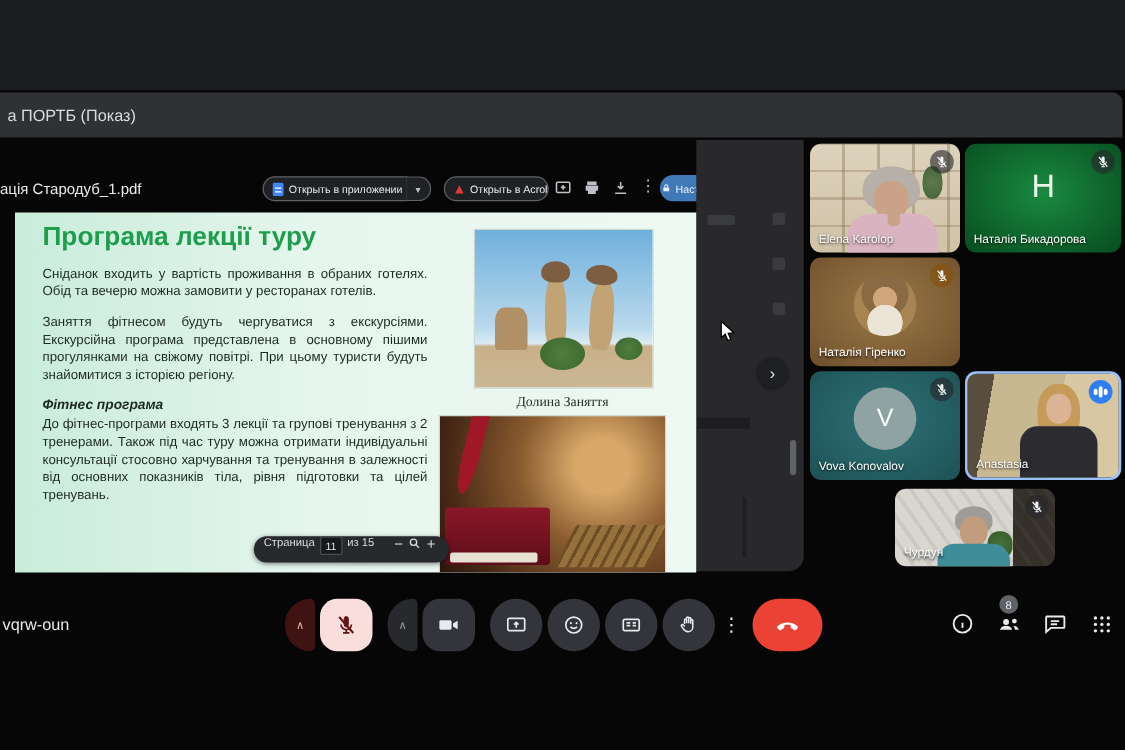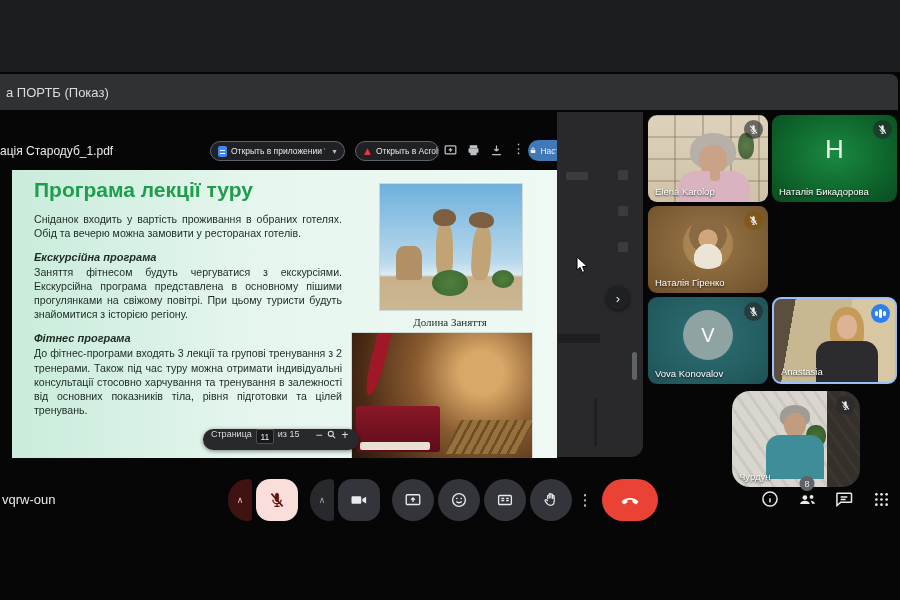--- a/index.html
+++ b/index.html
@@ -103,22 +103,22 @@
   .t4 .logo{width:48px;height:48px;background:radial-gradient(circle at 45% 38%,#d9e9f2 0 16%,#5b93c8 38%,#2b5f8f 62%,#1b3d60);}
   .t4 .logo::after{content:"";position:absolute;inset:5px;border-radius:50%;border:4px solid transparent;
        border-bottom-color:#f5c33b;transform:rotate(-12deg);}
   .t5{left:648px;top:297px;width:120px;height:87px;background:radial-gradient(ellipse at 50% 45%,#2e6f72,#235c60 70%,#1d5054);}
   .t5 .avatar-circle{width:50px;height:50px;background:#8fa3a3;color:#fdfdfd;font-size:20px;}
   .t6{left:772px;top:297px;width:125px;height:87px;border:2.5px solid #9ac0fa;box-sizing:border-box;
       background:linear-gradient(100deg,#5a4f3e 0 16%,#c8b892 16% 58%,#d7c7a2 58%);}
   .t6 .hair{position:absolute;left:56px;top:8px;width:34px;height:46px;background:#c69a58;border-radius:46% 46% 40% 40%;}
   .t6 .face{position:absolute;left:63px;top:16px;width:20px;height:24px;background:#dcb394;border-radius:46%;}
   .t6 .body{position:absolute;left:42px;top:42px;width:62px;height:42px;background:#2c2b30;border-radius:14px 14px 0 0;}
-  .t7{left:732px;top:391px;width:128px;height:96px;
-      background:linear-gradient(90deg,#d8d6cf 0 74%,#35302a 74%);border-radius:18px;}
+  .t7{left:716px;top:391px;width:128px;height:62px;
+      background:linear-gradient(90deg,#d8d6cf 0 74%,#35302a 74%);}
   .t7 .wallpat{position:absolute;inset:0;background-image:repeating-linear-gradient(55deg,rgba(100,100,95,.12) 0 3px,transparent 3px 11px);}
   .t7 .plant{position:absolute;right:34px;top:34px;width:20px;height:22px;background:radial-gradient(circle,#477338,#35582b);border-radius:45%;}
   .t7 .pot{position:absolute;right:38px;top:54px;width:12px;height:10px;background:#b04a38;border-radius:2px 2px 4px 4px;}
   .t7 .hair{position:absolute;left:48px;top:14px;width:30px;height:22px;background:#9f9c98;border-radius:50% 50% 40% 40%;}
   .t7 .face{position:absolute;left:52px;top:22px;width:22px;height:24px;background:#c29c7e;border-radius:46%;}
   .t7 .body{position:absolute;left:34px;top:44px;width:58px;height:44px;background:#3f8d99;border-radius:14px 14px 0 0;}
 
   
   .meet-code{left:2px;top:492px;color:#e8eaed;font-size:13px;}
   .controls{left:228px;top:479px;display:flex;align-items:center;gap:4px;}
@@ -199,21 +199,20 @@
   <div class="abs panel-bar-v"></div>
   <div class="abs scrollbar"></div>
   <div class="abs next-btn">
     <span>›</span>
   </div>
 
   <div class="abs slide">
     <div class="slide-title">Програма лекції туру</div>
     <div class="slide-col">
       <p>Сніданок входить у вартість проживання в обраних готелях. Обід та вечерю можна замовити у ресторанах готелів.</p>
-      <h4>Екскурсійна програма</h4>
       <p>Заняття фітнесом будуть чергуватися з екскурсіями. Екскурсійна програма представлена в основному пішими прогулянками на свіжому повітрі. При цьому туристи будуть знайомитися з історією регіону.</p>
       <h4>Фітнес програма</h4>
       <p>До фітнес-програми входять 3 лекції та групові тренування з 2 тренерами. Також під час туру можна отримати індивідуальні консультації стосовно харчування та тренування в залежності від основних показників тіла, рівня підготовки та цілей тренувань.</p>
     </div>
 
     <div class="photo photo1">
       <div class="rock" style="left:16px;bottom:30px;width:26px;height:34px;border-radius:30% 30% 10% 10%;background:#b09064;"></div>
       <div class="rock" style="left:56px;bottom:32px;width:17px;height:58px;"></div>
       <div class="rock-cap" style="left:53px;bottom:84px;width:23px;height:17px;"></div>
       <div class="rock" style="left:92px;bottom:30px;width:19px;height:56px;transform:rotate(4deg);"></div>

